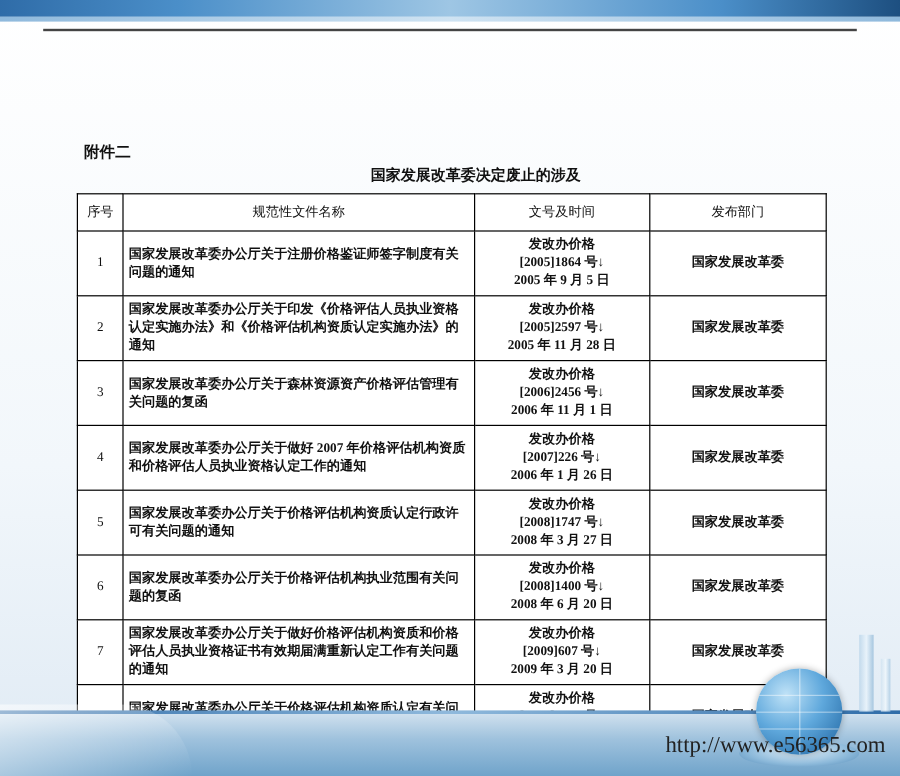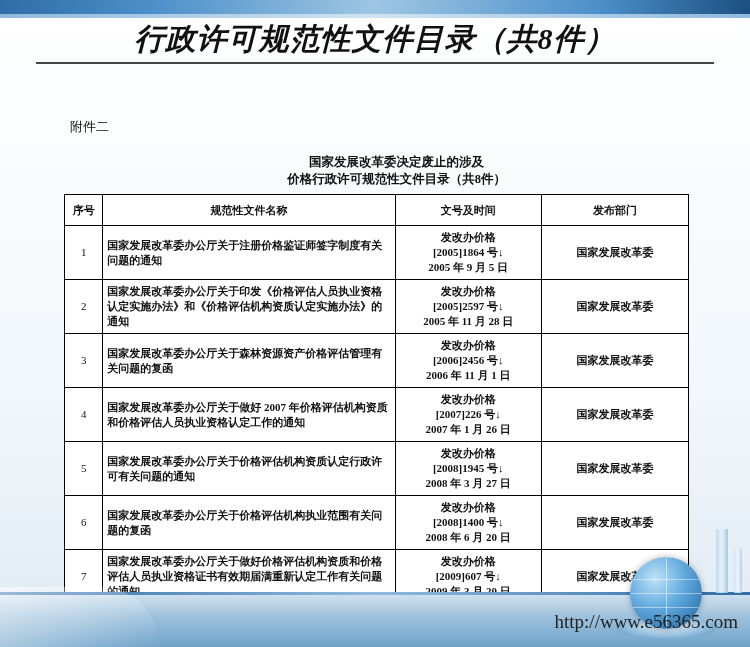--- a/index.html
+++ b/index.html
@@ -118,23 +118,23 @@
 
   
   .doc {
     position: absolute;
     top: 118px;
     left: 64px;
     width: 625px;
   }
   .attach-label {
     font-size: 13px;
-    font-weight: normal;
+    font-weight: bold;
     color: #111;
-    margin-bottom: 18px;
+    margin-bottom: 2px;
     padding-left: 6px;
   }
   .doc-heading {
     text-align: center;
     font-size: 12.5px;
     font-weight: bold;
     line-height: 17px;
     color: #111;
     margin: 0 0 6px 40px;
   }
@@ -147,21 +147,21 @@
   table.catalog td, table.catalog th {
     border: 1px solid #000;
     padding: 4px 4px;
     vertical-align: middle;
     font-size: 11px;
     line-height: 15px;
     color: #111;
   }
   thead th {
     text-align: center;
-    font-weight: bold;
+    font-weight: normal;
     font-size: 11.5px;
     height: 22px;
     padding: 2px;
   }
   .col-no { width: 38px; }
   .col-name { width: 290px; }
   .col-doc { width: 145px; }
   .col-dept { width: 146px; }
 
   td.cell-no {
@@ -199,29 +199,27 @@
   }
 </style>
 </head>
 <body>
 
 <div class="slide">
   <div class="band-top"></div>
   <div class="band-top2"></div>
 
   <div class="title-wrap">
-    <div class="title-line">行政许可规范性文件目录（共8件）</div>
     <div class="title-rule"></div>
   </div>
 
   <div class="doc">
     <div class="attach-label">附件二</div>
     <div class="doc-heading">
       <span class="doc-line">国家发展改革委决定废止的涉及</span>
-      <span class="doc-line">价格行政许可规范性文件目录（共8件）</span>
     </div>
 
     <table class="catalog">
       <colgroup>
         <col class="col-no">
         <col class="col-name">
         <col class="col-doc">
         <col class="col-dept">
       </colgroup>
       <thead>
@@ -262,30 +260,30 @@
             <span class="doc-line">2006 年 11 月 1 日</span>
           </td>
           <td class="cell-dept">国家发展改革委</td>
         </tr>
         <tr>
           <td class="cell-no">4</td>
           <td class="cell-name">国家发展改革委办公厅关于做好 2007 年价格评估机构资质和价格评估人员执业资格认定工作的通知</td>
           <td class="cell-doc">
             <span class="doc-line">发改办价格</span>
             <span class="doc-line">[2007]226 号↓</span>
-            <span class="doc-line">2007 年 1 月 26 日</span>
+            <span class="doc-line">2006 年 1 月 26 日</span>
           </td>
           <td class="cell-dept">国家发展改革委</td>
         </tr>
         <tr>
           <td class="cell-no">5</td>
           <td class="cell-name">国家发展改革委办公厅关于价格评估机构资质认定行政许可有关问题的通知</td>
           <td class="cell-doc">
             <span class="doc-line">发改办价格</span>
-            <span class="doc-line">[2008]1945 号↓</span>
+            <span class="doc-line">[2008]1747 号↓</span>
             <span class="doc-line">2008 年 3 月 27 日</span>
           </td>
           <td class="cell-dept">国家发展改革委</td>
         </tr>
         <tr>
           <td class="cell-no">6</td>
           <td class="cell-name">国家发展改革委办公厅关于价格评估机构执业范围有关问题的复函</td>
           <td class="cell-doc">
             <span class="doc-line">发改办价格</span>
             <span class="doc-line">[2008]1400 号↓</span>

